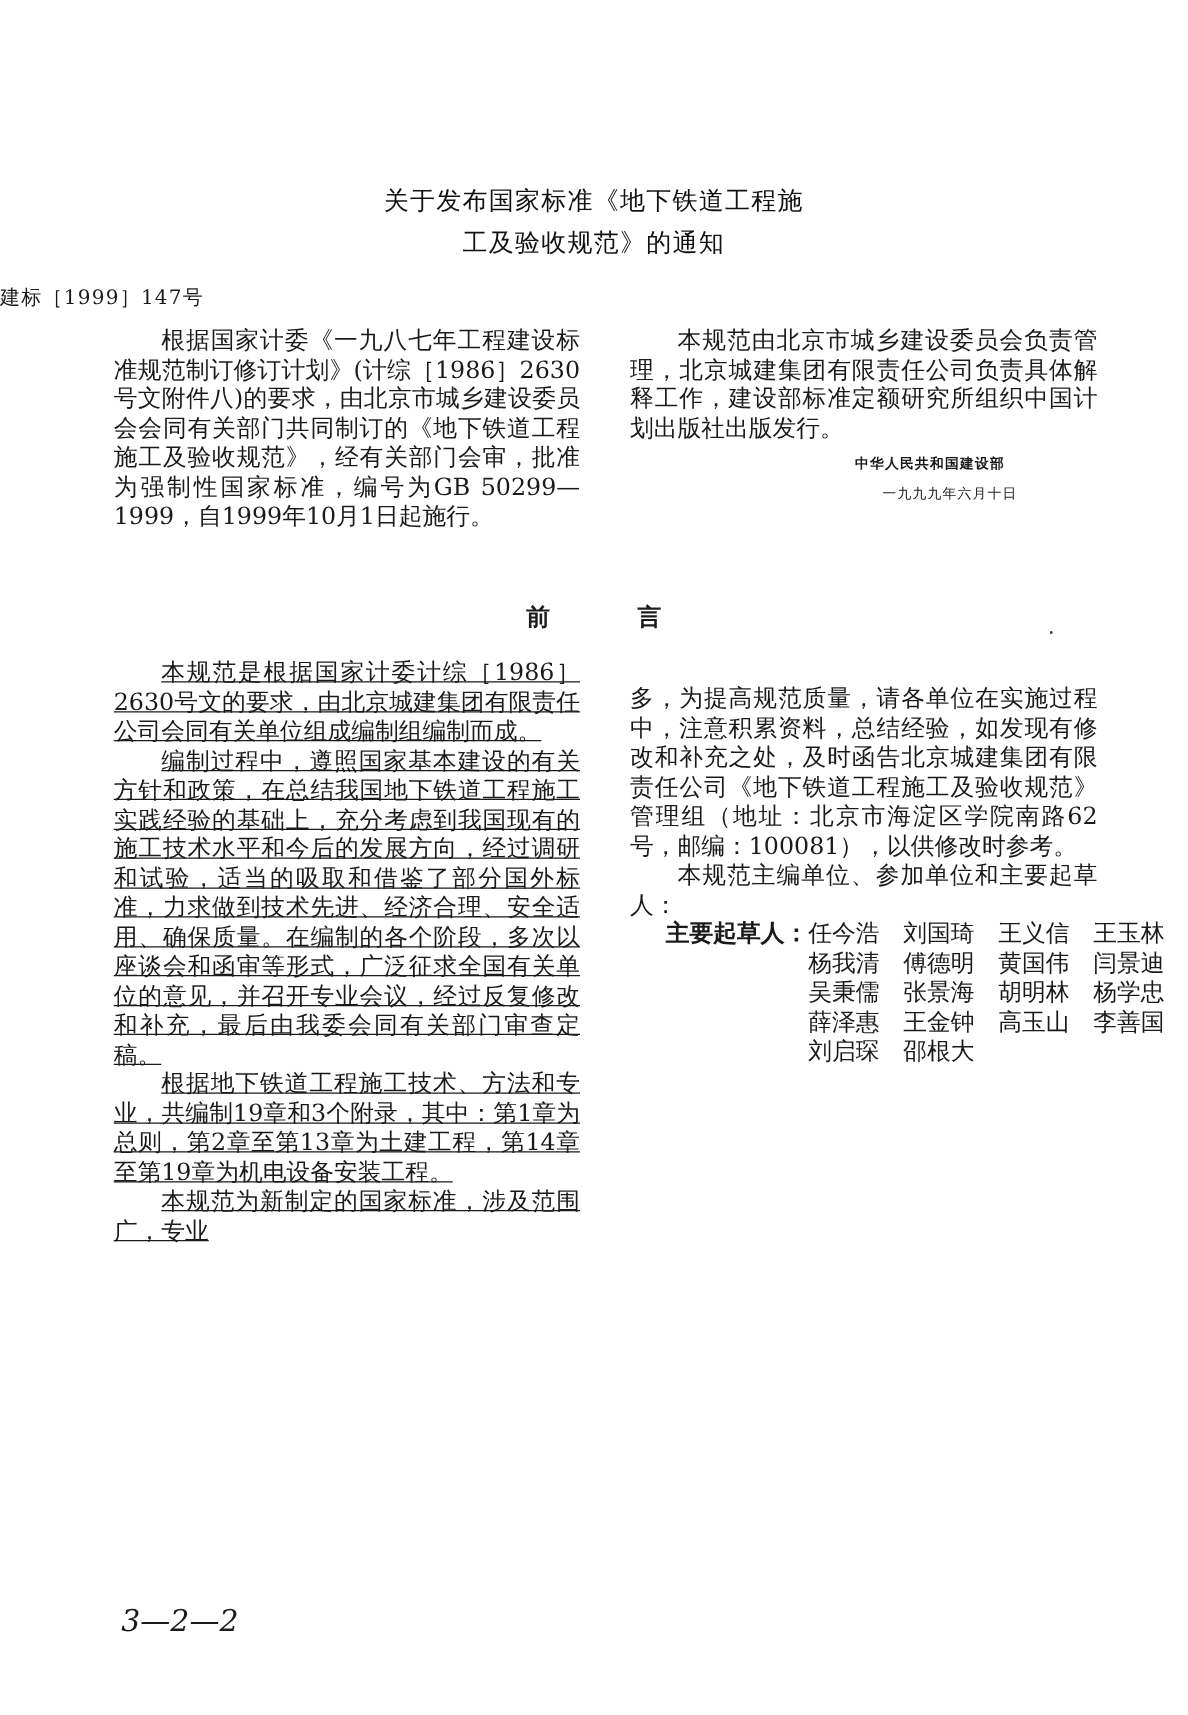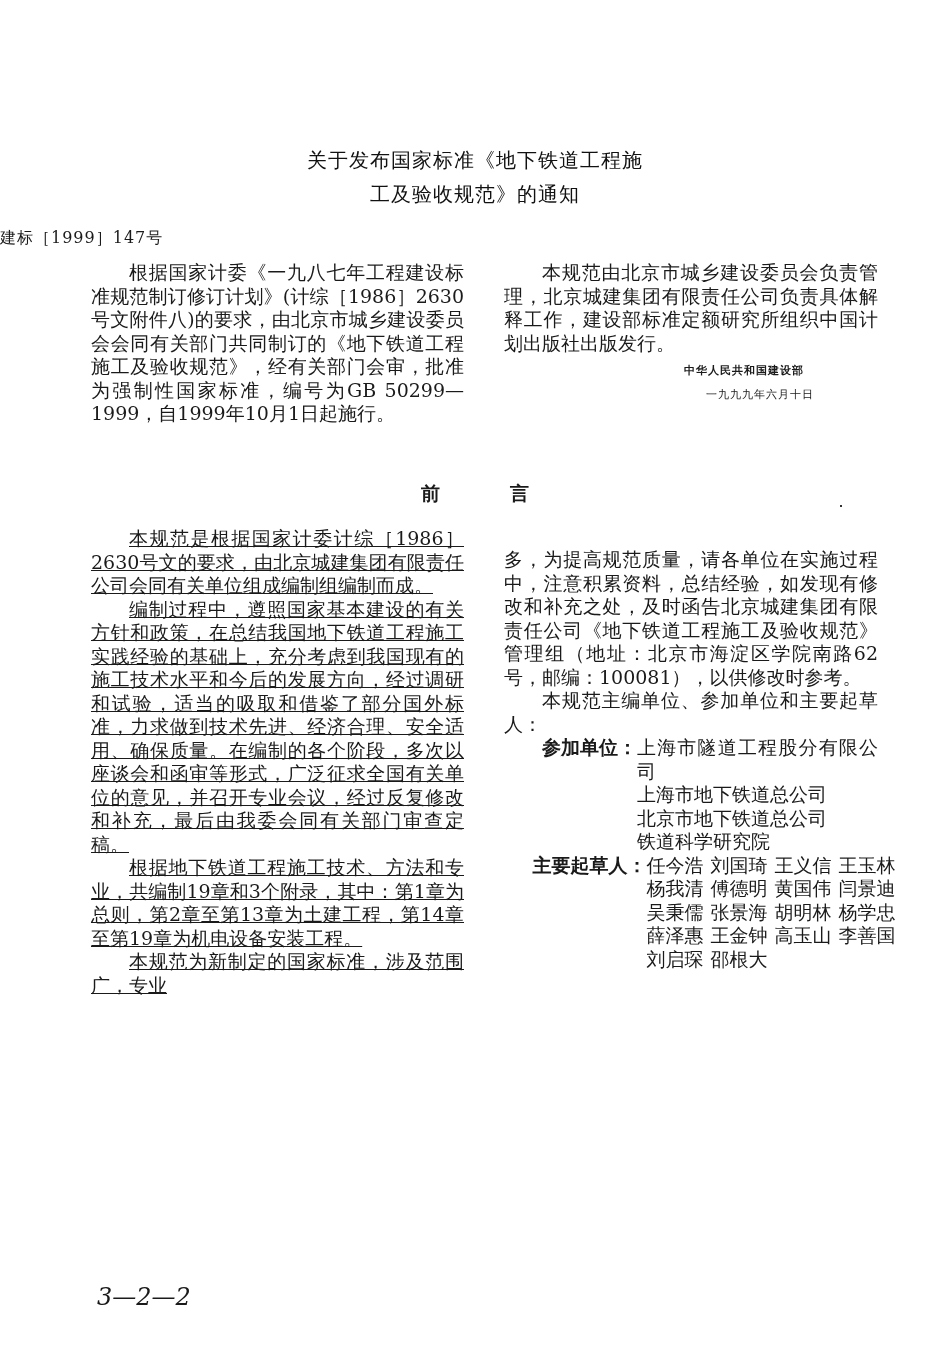--- a/index.html
+++ b/index.html
@@ -35,21 +35,21 @@
   }
   .preface-title span { display: inline-block; }
   .preface-title .gap { width: 70px; }
   .left2 { left: 91px; top: 527px; width: 373px; text-decoration: underline; }
   .right2 { left: 504px; top: 527px; width: 374px; margin-top: 21px; }
   .right2 p.plain { text-indent: 0; }
   .kv { display: flex; margin: 0; }
   .kv .k { font-weight: bold; font-family: "DejaVu Sans", "Liberation Sans", sans-serif; white-space: nowrap; }
   .kv .v { display: flex; flex-direction: column; }
   .units { padding-left: 2em; }
-  .drafters { display: grid; grid-template-columns: repeat(4, 64px); column-gap: 0; }
+  .drafters { display: grid; grid-template-columns: repeat(4, 64px); column-gap: 12px; }
   .drafters span { white-space: nowrap; }
   .pageno {
     position: absolute; top: 1283px; left: 97px; font-size: 24px; font-style: italic;
     font-family: "DejaVu Serif", "Liberation Serif", serif;
   }
   .dot { position: absolute; width: 2px; height: 2px; background: #333; }
 </style>
 </head>
 <body>
 
@@ -74,29 +74,20 @@
 <div class="col left2">
   <p>本规范是根据国家计委计综［1986］2630号文的要求，由北京城建集团有限责任公司会同有关单位组成编制组编制而成。</p>
   <p>编制过程中，遵照国家基本建设的有关方针和政策，在总结我国地下铁道工程施工实践经验的基础上，充分考虑到我国现有的施工技术水平和今后的发展方向，经过调研和试验，适当的吸取和借鉴了部分国外标准，力求做到技术先进、经济合理、安全适用、确保质量。在编制的各个阶段，多次以座谈会和函审等形式，广泛征求全国有关单位的意见，并召开专业会议，经过反复修改和补充，最后由我委会同有关部门审查定稿。</p>
   <p>根据地下铁道工程施工技术、方法和专业，共编制19章和3个附录，其中：第1章为总则，第2章至第13章为土建工程，第14章至第19章为机电设备安装工程。</p>
   <p>本规范为新制定的国家标准，涉及范围广，专业</p>
 </div>
 
 <div class="col right2">
   <p class="plain">多，为提高规范质量，请各单位在实施过程中，注意积累资料，总结经验，如发现有修改和补充之处，及时函告北京城建集团有限责任公司《地下铁道工程施工及验收规范》管理组（地址：北京市海淀区学院南路62号，邮编：100081），以供修改时参考。</p>
   <p>本规范主编单位、参加单位和主要起草人：</p>
-  <div class="kv units">
-    <span class="k">参加单位：</span>
-    <div class="v">
-      <span>上海市隧道工程股分有限公司</span>
-      <span>上海市地下铁道总公司</span>
-      <span>北京市地下铁道总公司</span>
-      <span>铁道科学研究院</span>
-    </div>
-  </div>
   <div class="kv units" style="padding-left:1.5em;">
     <span class="k">主要起草人：</span>
     <div class="drafters">
       <span>任今浩</span>
       <span>刘国琦</span>
       <span>王义信</span>
       <span>王玉林</span>
       <span>杨我清</span>
       <span>傅德明</span>
       <span>黄国伟</span>

